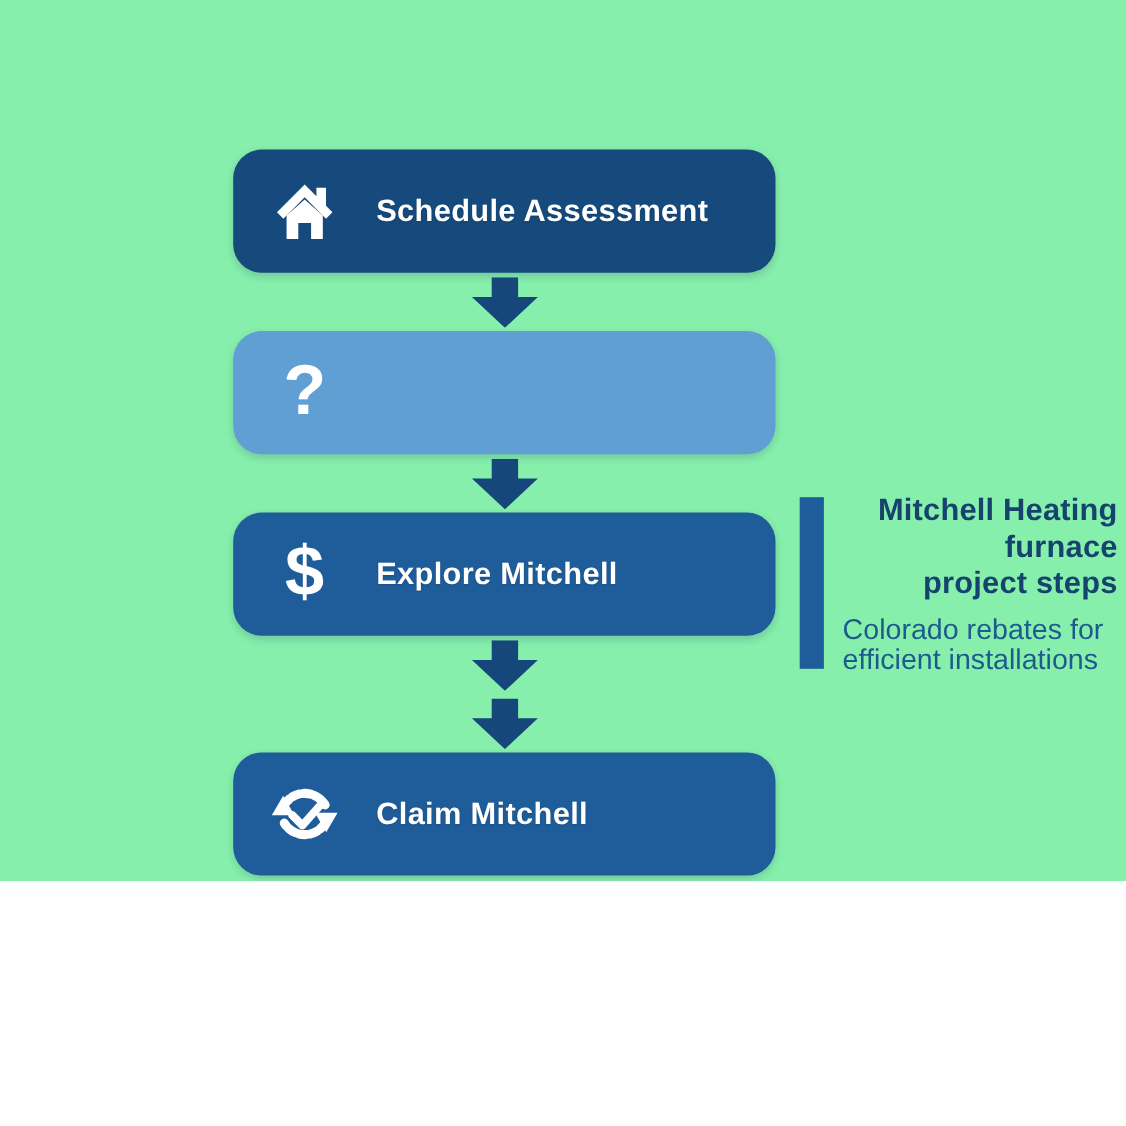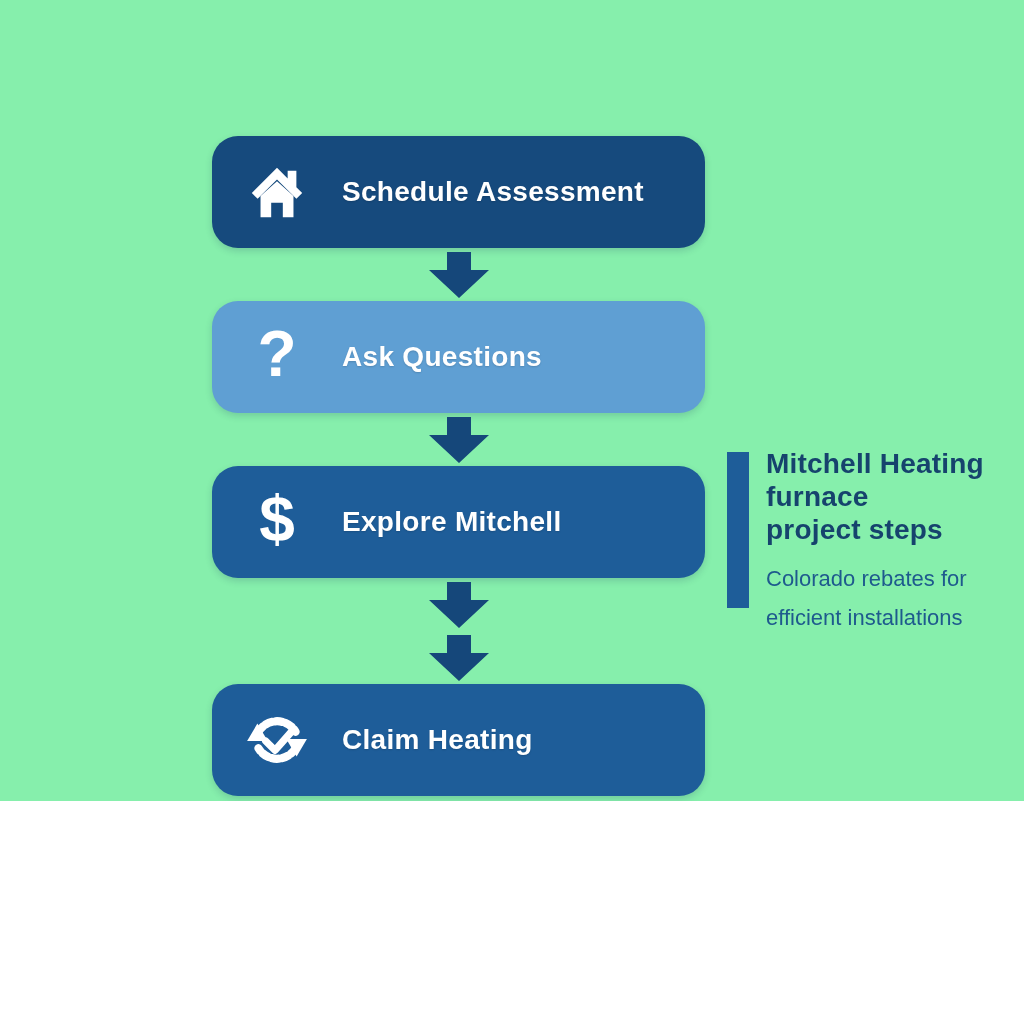--- a/index.html
+++ b/index.html
@@ -83,26 +83,27 @@
     top: 447px;
     width: 250px;
   }
   .legend-title {
     font-size: 28px;
     font-weight: bold;
     color: #16436d;
     line-height: 33px;
     white-space: pre-line;
     letter-spacing: 0.2px;
+    text-align: right;
   }
   .legend-subtitle {
     margin-top: 13px;
-    font-size: 22px;
+    font-size: 26px;
     color: #1e5a8d;
-    line-height: 39px;
+    line-height: 27px;
     white-space: pre-line;
   }
 </style>
 </head>
 <body>
 
 <div class="canvas">
 
   <div class="flow">
 
@@ -117,21 +118,20 @@
     </div>
 
     <div class="arrow">
       <svg width="64" height="46" viewBox="0 0 64 46" aria-hidden="true">
         <polygon fill="#15477a" points="20,0 44,0 44,18 62,18 32,46 2,18 20,18"></polygon>
       </svg>
     </div>
 
     <div class="step c-light">
       <div class="icon-wrap glyph">?</div>
-      <div class="label">Ask Questions</div>
     </div>
 
     <div class="arrow">
       <svg width="64" height="46" viewBox="0 0 64 46" aria-hidden="true">
         <polygon fill="#15477a" points="20,0 44,0 44,18 62,18 32,46 2,18 20,18"></polygon>
       </svg>
     </div>
 
     <div class="step c-mid">
       <div class="icon-wrap glyph">$</div>
@@ -154,21 +154,21 @@
     <div class="step c-mid">
       <div class="icon-wrap">
         <svg width="66" height="66" viewBox="0 0 64 64" aria-hidden="true">
           <path fill="none" stroke="#ffffff" stroke-width="8" stroke-linecap="round" stroke-dasharray="7 3" d="M14 24 A21 21 0 0 1 50 24"></path>
           <path fill="none" stroke="#ffffff" stroke-width="8" stroke-linecap="round" stroke-dasharray="7 3" d="M50 40 A21 21 0 0 1 14 40"></path>
           <polygon fill="#ffffff" points="3,33 23,33 13,16"></polygon>
           <polygon fill="#ffffff" points="41,31 61,31 51,48"></polygon>
           <path fill="none" stroke="#ffffff" stroke-width="7" stroke-linecap="round" stroke-linejoin="round" d="M21 33 L30 42 L46 24"></path>
         </svg>
       </div>
-      <div class="label">Claim Heating</div>
+      <div class="label">Claim Mitchell</div>
     </div>
 
   </div>
 
   <div class="legend-bar"></div>
   <div class="legend-text">
     <div class="legend-title">Mitchell Heating
 furnace
 project steps</div>
     <div class="legend-subtitle">Colorado rebates for

